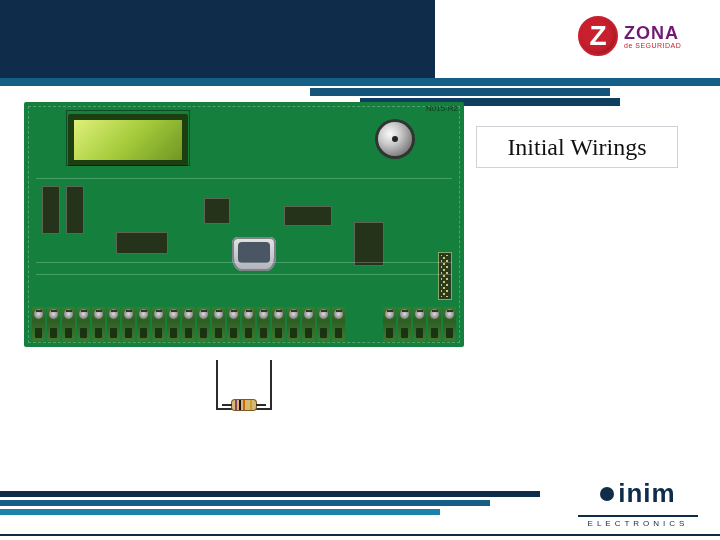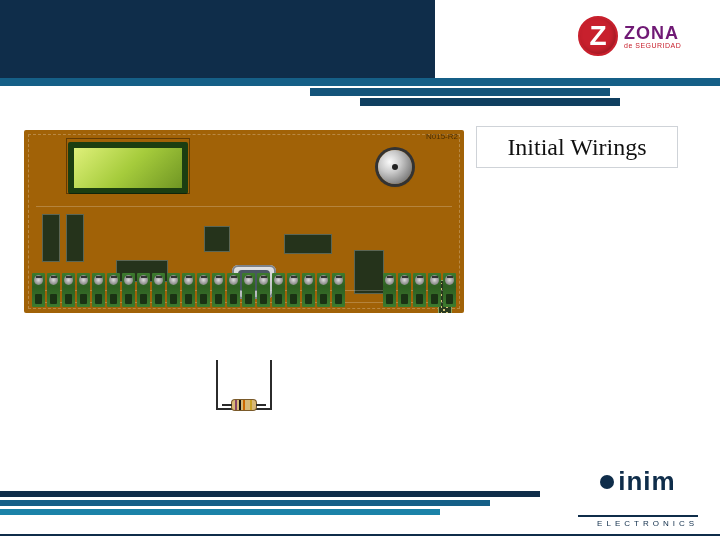--- a/index.html
+++ b/index.html
@@ -33,23 +33,23 @@
   .zona-text span:last-child { color:#c8202d; font-size:7px; font-family:Arial,sans-serif; letter-spacing:0.5px;}
 
   
   .stripe { position:absolute; height:8px; background:#155f87; }
   .s1 { top: 78px; left: 0; width: 720px; background:#155f87;}
   .s2 { top: 88px; left: 310px; width: 300px; background:#14547a;}
   .s3 { top: 98px; left: 360px; width: 260px; background:#0f3f60;}
 
   
   .pcb {
-    position:absolute; top:130px; left:24px;
-    width: 440px; height: 183px;
-    background: #a16207;
+    position:absolute; top:102px; left:24px;
+    width: 440px; height: 245px;
+    background: #15803d;
     border-radius: 2px;
     overflow: hidden;
   }
   .pcb::before{
     content:""; position:absolute; inset:4px 4px 4px 4px;
     border: 1px dashed rgba(255,255,255,0.25);
   }
   .lcd {
     position:absolute; top:12px; left:44px;
     width: 120px; height: 52px;
@@ -172,27 +172,27 @@
 
   
   .footer-stripes { position:absolute; bottom:22px; left:0; }
   .fstripe { height:6px; margin-bottom:3px;}
   .fs1{ width:540px; background:#0f2d4a;}
   .fs2{ width:490px; background:#155f87;}
   .fs3{ width:440px; background:#1b82a8;}
 
   .logo-inim {
     position:absolute; bottom:12px; right:22px;
-    width:120px; text-align:right;
+    width:120px; text-align:center;
     font-family: Arial, sans-serif;
   }
   .inim-top { display:flex; align-items:center; justify-content:center; gap:4px; }
   .inim-dot { width:14px; height:14px; border-radius:50%; background:#0f2d4a; display:inline-block;}
   .inim-word{ color:#0f2d4a; font-weight:800; font-size:26px; letter-spacing:1px;}
-  .inim-sub { color:#0f2d4a; font-size:8px; letter-spacing:4px; border-top:2px solid #0f2d4a; padding-top:2px; margin-top:18px;}
+  .inim-sub { color:#0f2d4a; font-size:8px; letter-spacing:4px; border-top:2px solid #0f2d4a; padding-top:2px; margin-top:6px;}
   .rule { position:absolute; left:0; bottom:4px; width:720px; height:2px; background:#0f2d4a;}
 </style>
 </head>
 <body>
 
 <div class="header-bar"></div>
 <div class="logo-zona">
   <div class="zona-z">Z</div>
   <div class="zona-text">
     <span>ZONA</span>

